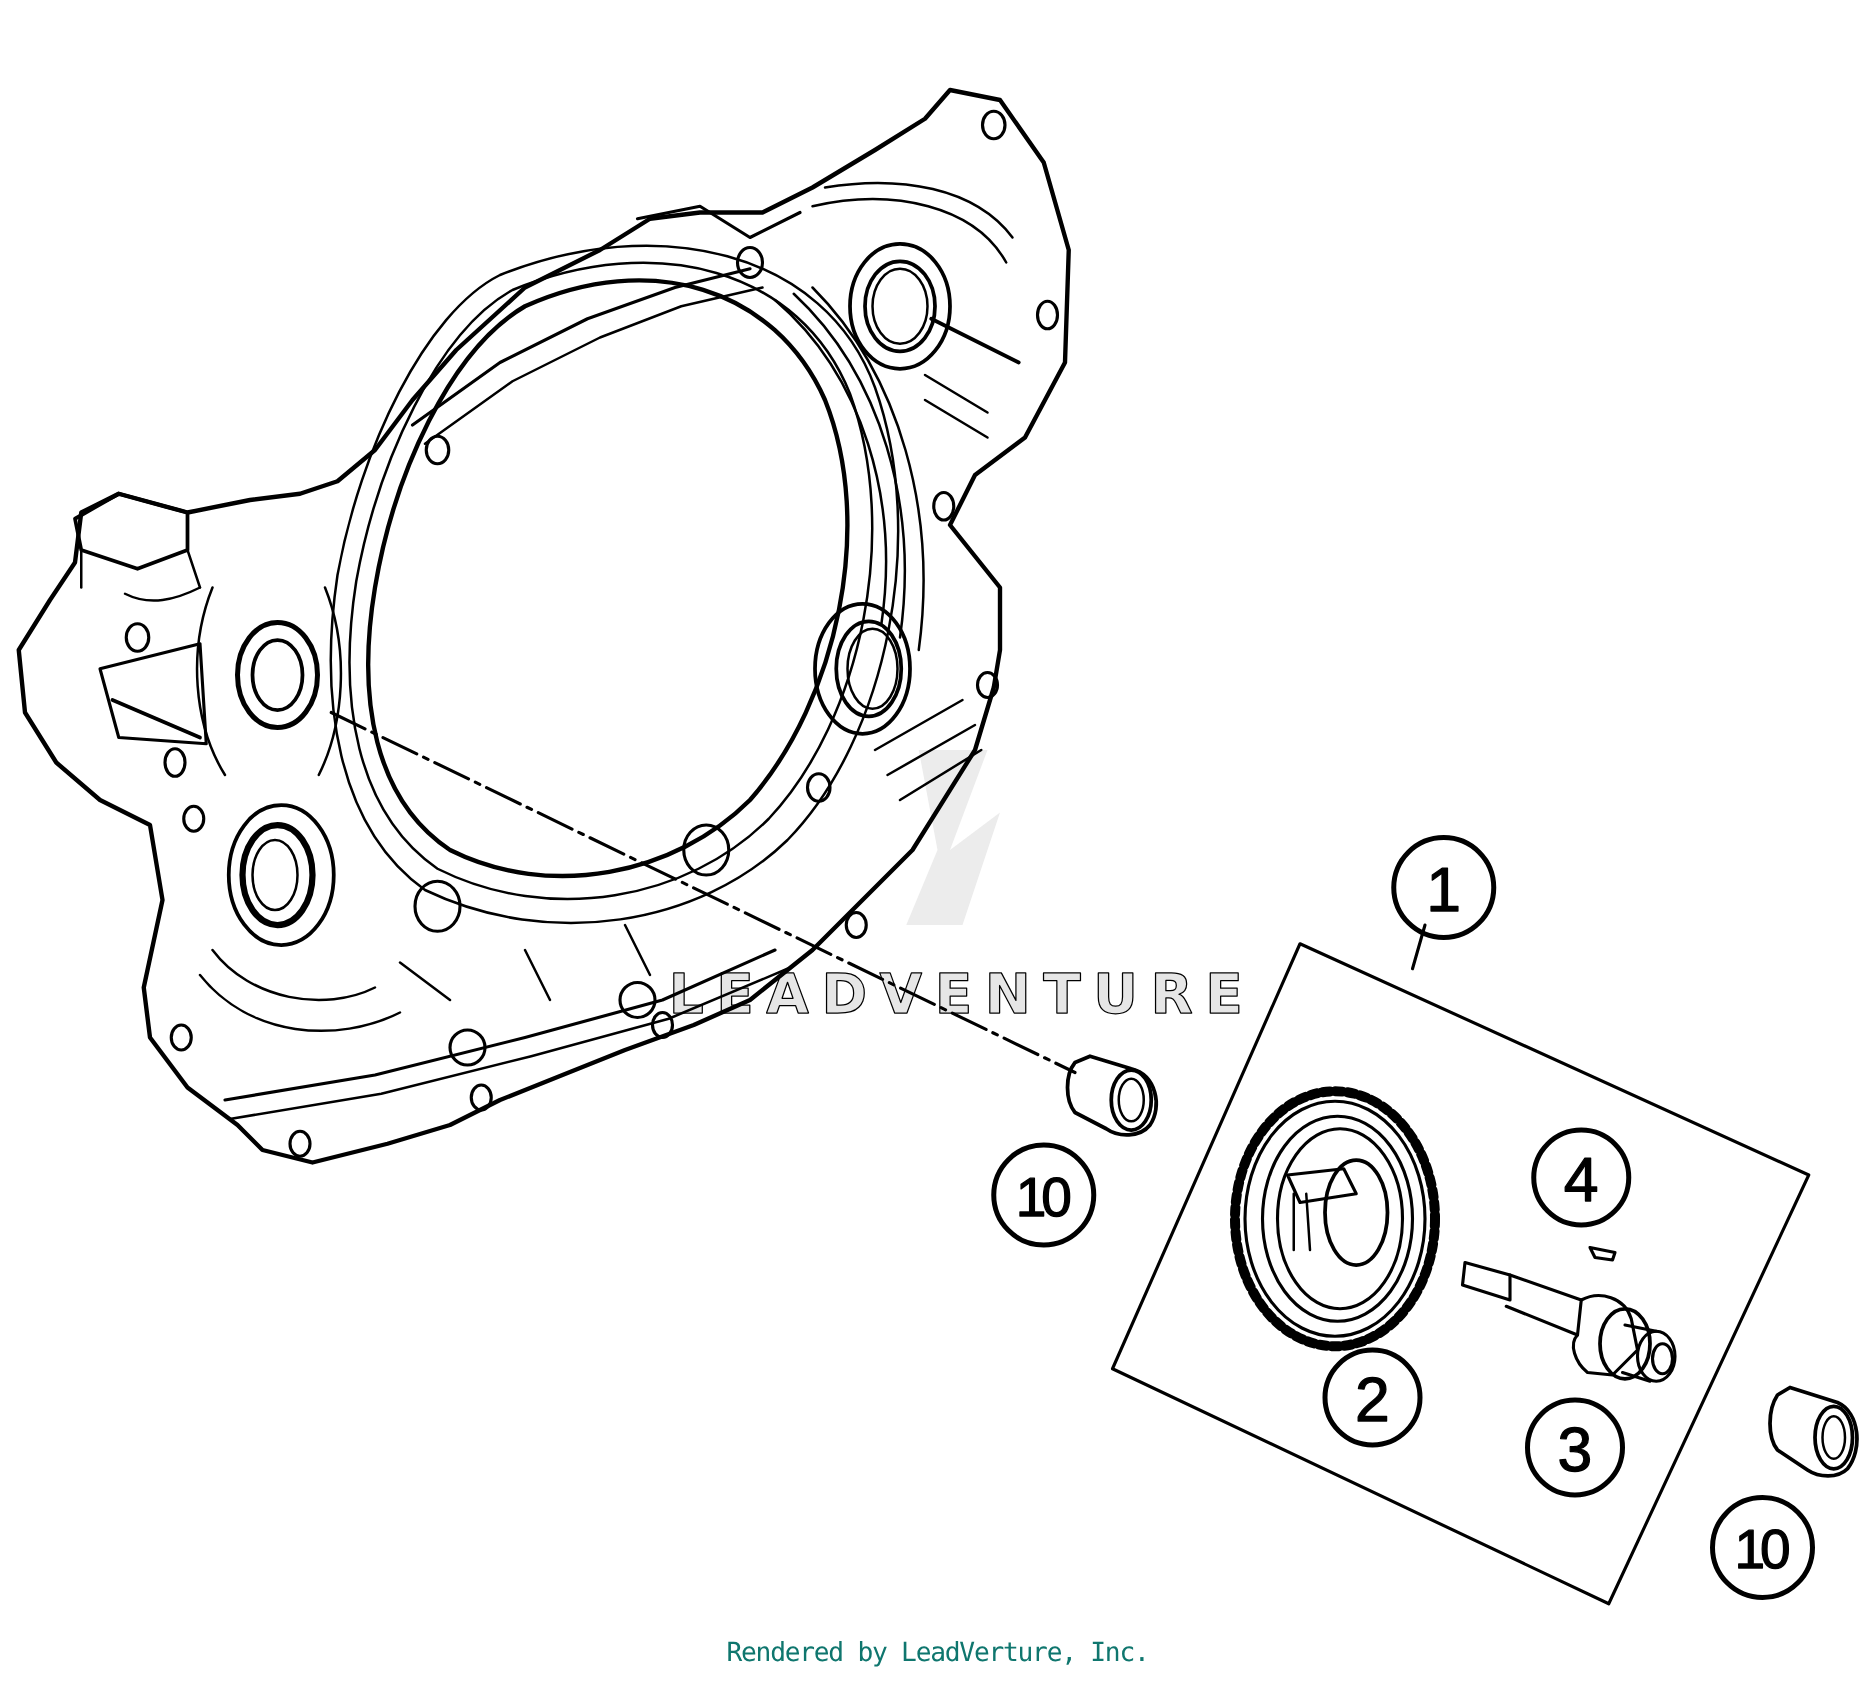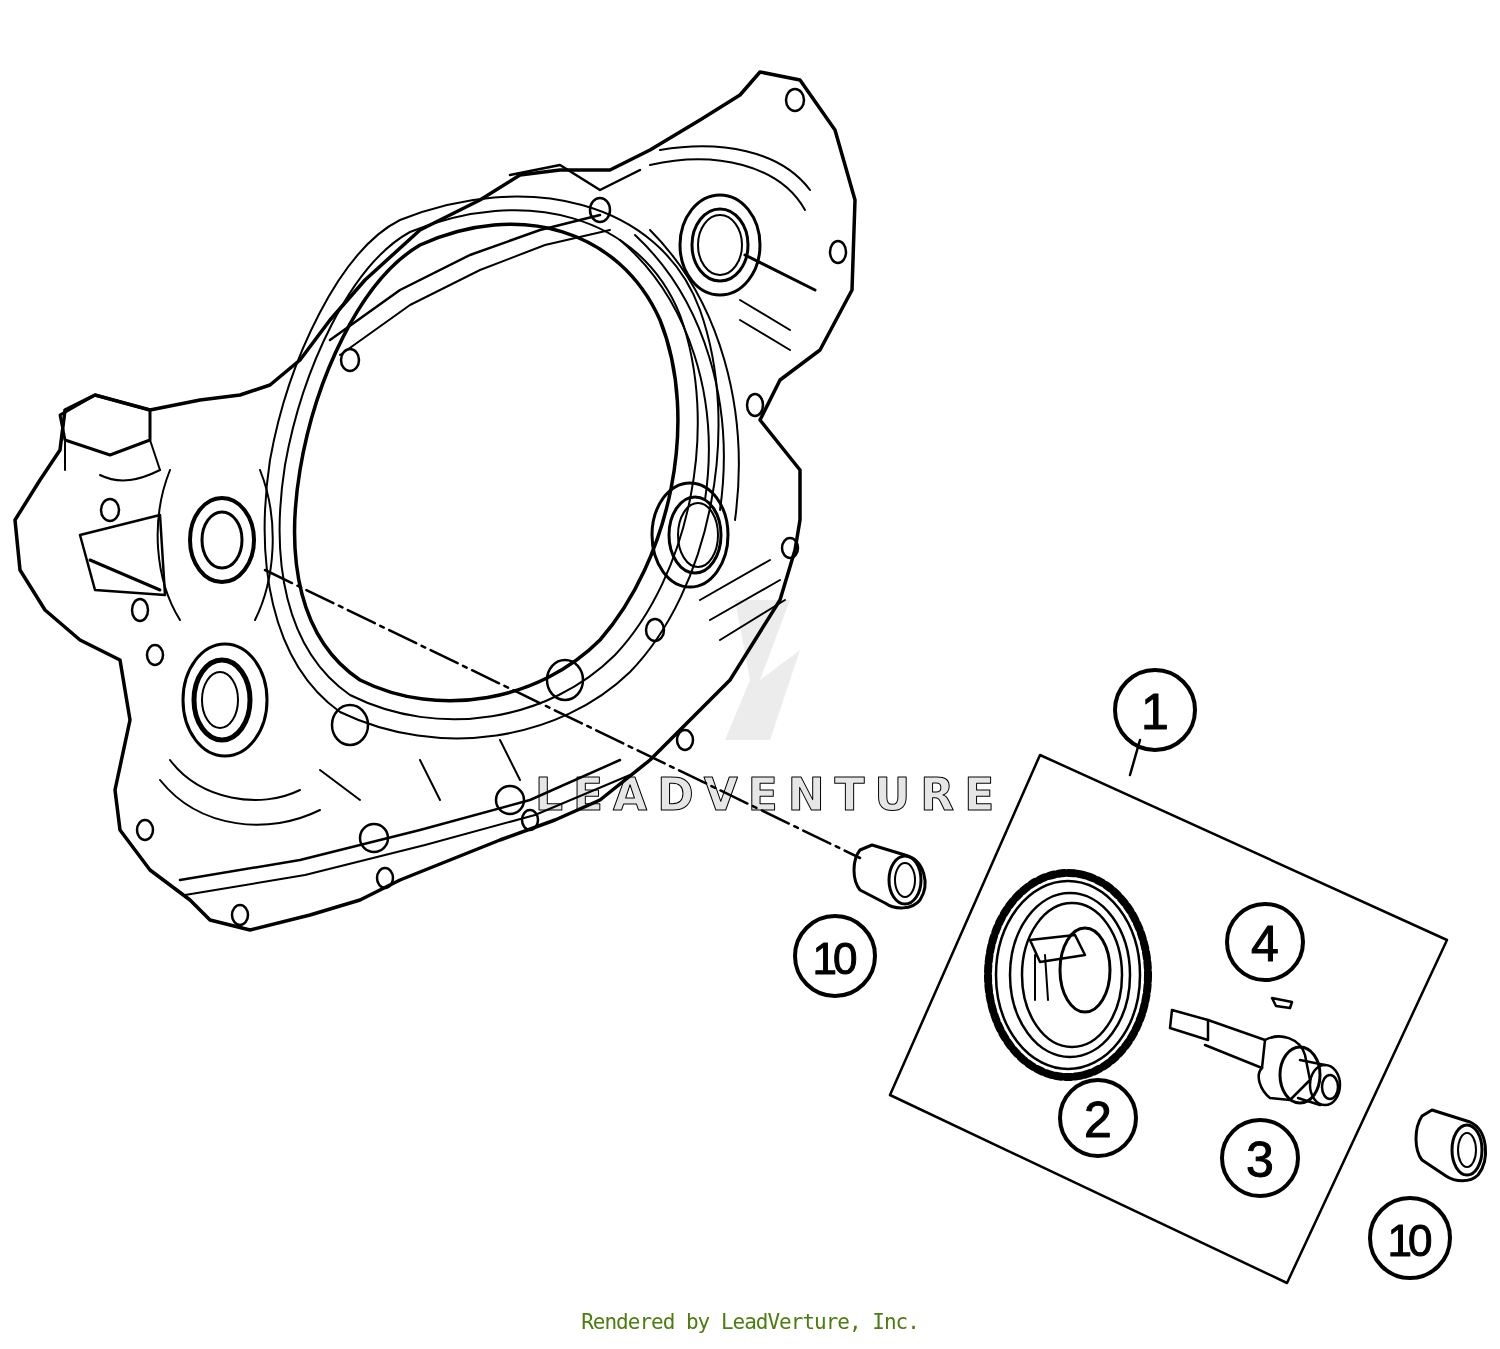--- a/index.html
+++ b/index.html
@@ -1,21 +1,21 @@
 <!DOCTYPE html>
 <html><head>
 <meta charset="utf-8">
 <style>
   html, body { margin:0; padding:0; background:#ffffff; }
   body { width:1500px; height:1349px; position:relative; overflow:hidden; font-family:"DejaVu Sans", sans-serif; }
   #canvas { position:absolute; left:0; top:0; width:1500px; height:1349px; }
   .callout-text { font-family:"Liberation Sans", sans-serif; font-size:50px; fill:#000; text-anchor:middle; dominant-baseline:central; }
   .callout-text.two { font-size:44px; letter-spacing:-4px; }
   .wm { font-family:"DejaVu Sans", sans-serif; font-weight:bold; font-size:44px; fill:#e6e6e6; letter-spacing:10px; }
-  .footer { position:absolute; left:0; right:0; top:1310px; text-align:center; font-family:"DejaVu Sans Mono", monospace; font-size:21px; color:#4d7c0f; letter-spacing:-1px; }
+  .footer { position:absolute; left:0; right:0; top:1310px; text-align:center; font-family:"DejaVu Sans Mono", monospace; font-size:21px; color:#0f766e; letter-spacing:-1px; }
 </style>
 </head>
 <body>
 
 <svg id="canvas" viewBox="0 0 1500 1349" xmlns="http://www.w3.org/2000/svg" fill="none" stroke="#000" stroke-linejoin="round" stroke-linecap="round">
 
   <g opacity="1">
     <path d="M735 600 L790 600 L760 680 L800 650 L770 740 L725 740 L750 680 Z" fill="#ececec" stroke="none"></path>
     <text class="wm" x="535" y="810">LEADVENTURE</text>
   </g>

